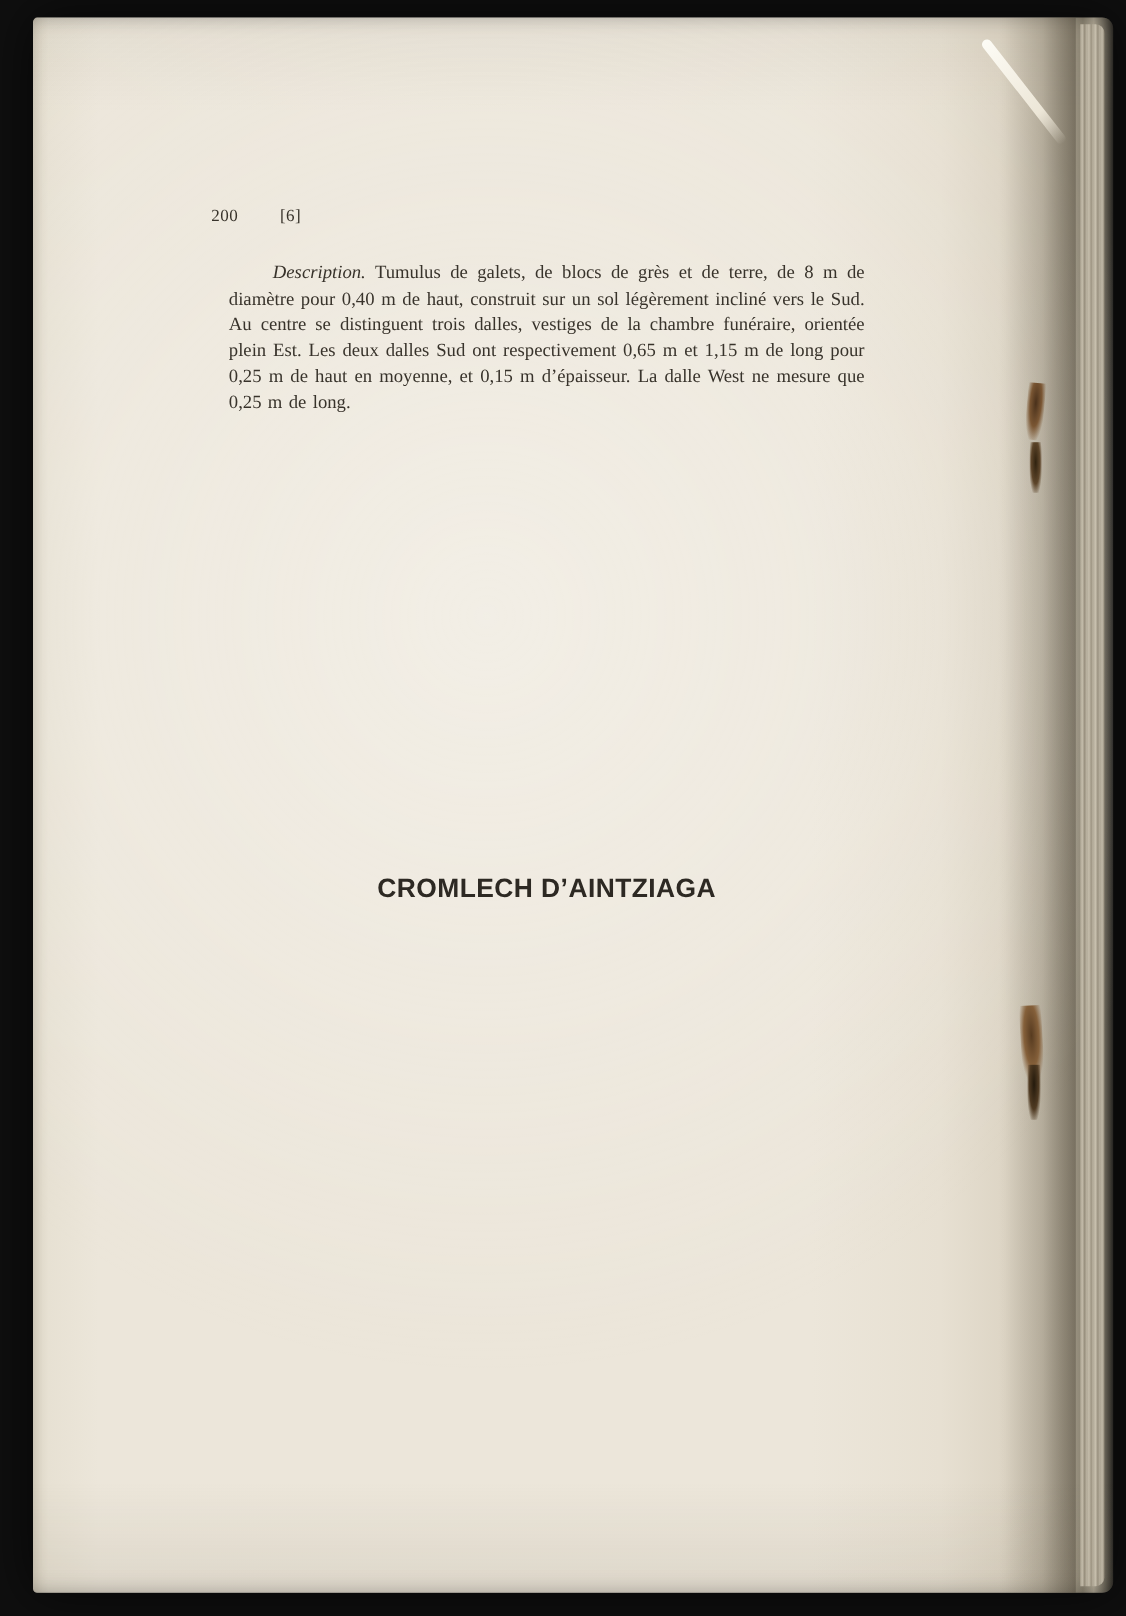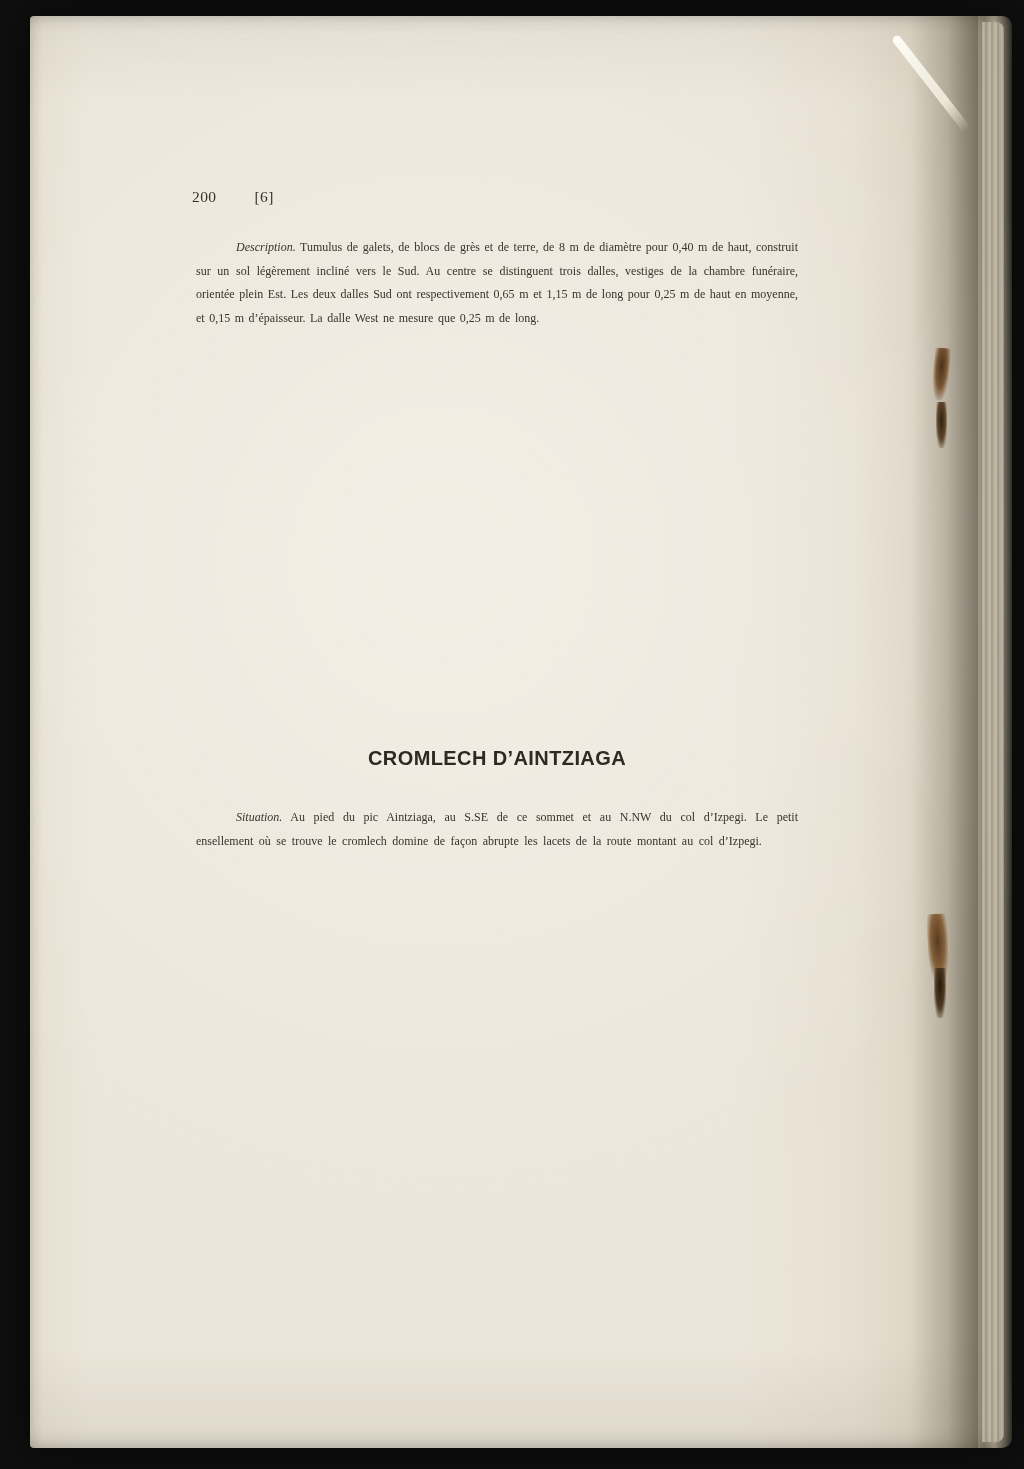--- a/index.html
+++ b/index.html
@@ -97,36 +97,36 @@
     font-size: 15.5px;
     letter-spacing: .4px;
     margin-bottom: 30px;
     white-space: nowrap;
   }
   .page-header .num { margin-right: 22px; }
   .page-header .title { flex: 1; }
   .page-header .ref { margin-left: 16px; }
 
   .para {
-    margin: 4px;
-    font-size: 12px;
+    margin: 16px;
+    font-size: 17px;
     line-height: 23.5px;
     text-align: justify;
     text-indent: 40px;
     word-spacing: 1.5px;
   }
   .para + .para { margin-top: 10px; }
   .para i { font-style: italic; }
 
   .section-heading {
     margin: 417px 0 0 0;
     text-align: center;
     font-family: "Liberation Sans", sans-serif;
     font-weight: 700;
-    font-size: 20px;
+    font-size: 24px;
     letter-spacing: .4px;
     color: #2d2923;
   }
   .section-paras { margin-top: 36px; }
   .section-paras .para { word-spacing: 2.5px; }
 </style>
 </head>
 <body>
 
 <div class="page">
@@ -146,19 +146,15 @@
       <span class="num">200</span>
       <span class="ref">[6]</span>
     </div>
 
     <p class="para"><i>Description.</i>
       <span>Tumulus de galets, de blocs de grès et de terre, de 8 m de diamètre pour 0,40 m de haut, construit sur un sol légèrement incliné vers le Sud. Au centre se distinguent trois dalles, vestiges de la chambre funéraire, orientée plein Est. Les deux dalles Sud ont respectivement 0,65 m et 1,15 m de long pour 0,25 m de haut en moyenne, et 0,15 m d’épaisseur. La dalle West ne mesure que 0,25 m de long.</span></p>
 
 
     <h2 class="section-heading">CROMLECH D’AINTZIAGA</h2>
 
-    <div class="section-paras">
-      <p class="para"><i>Situation.</i>
-        <span>Au pied du pic Aintziaga, au S.SE de ce sommet et au N.NW du col d’Izpegi. Le petit ensellement où se trouve le cromlech domine de façon abrupte les lacets de la route montant au col d’Izpegi.</span></p>
-    </div>
 
   </div>
 </div>
 
 </body></html>

